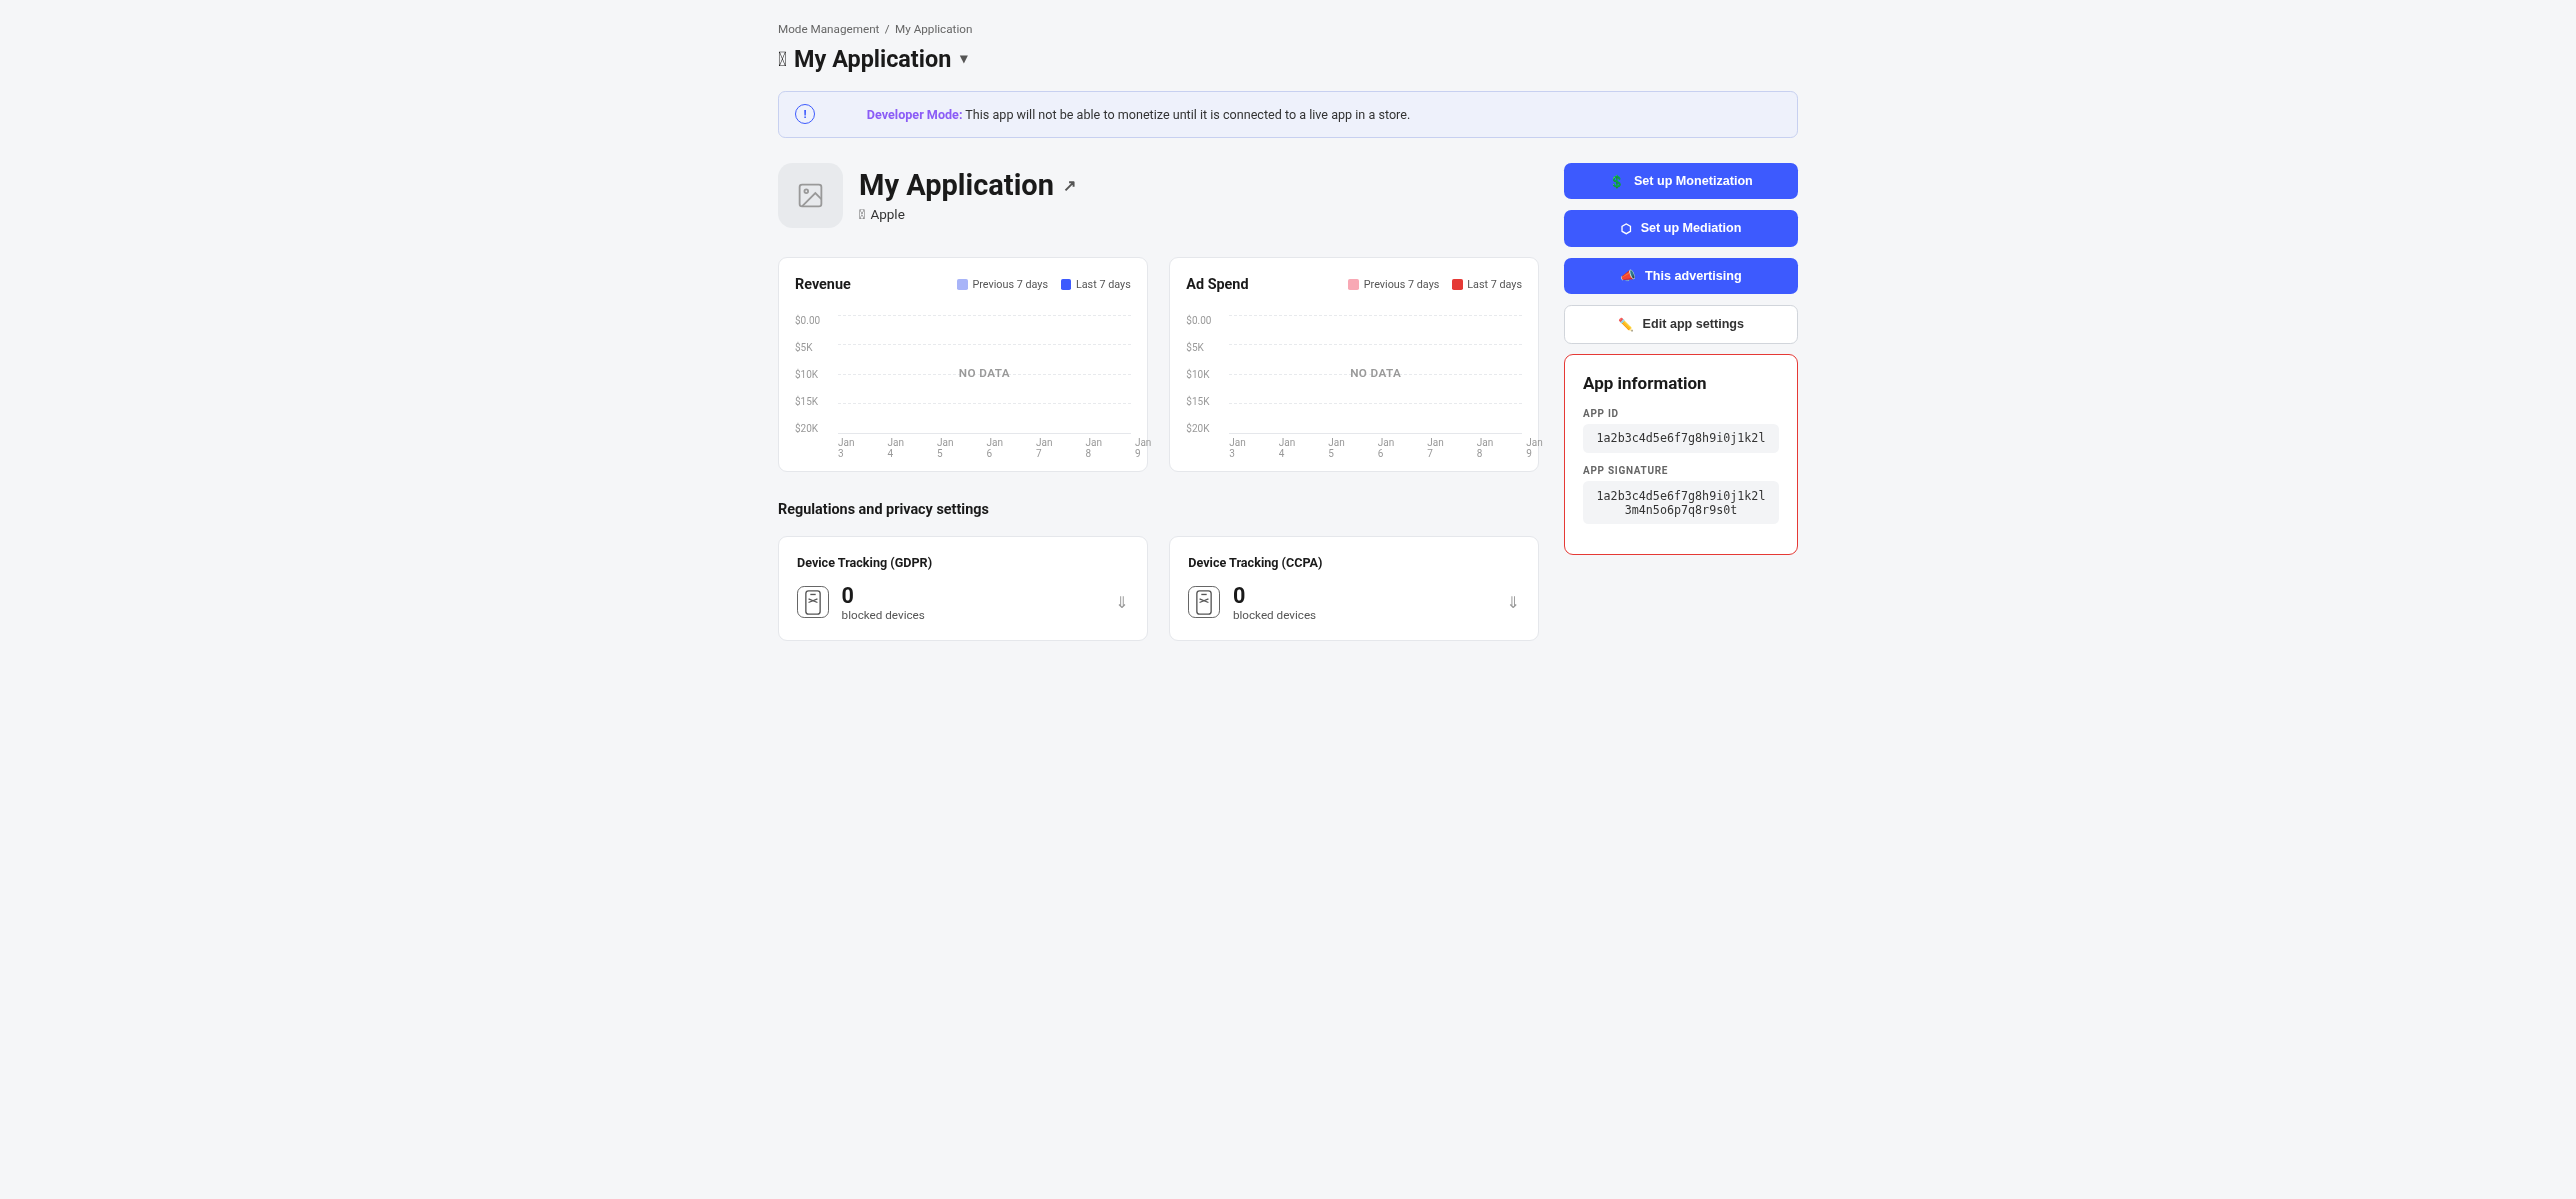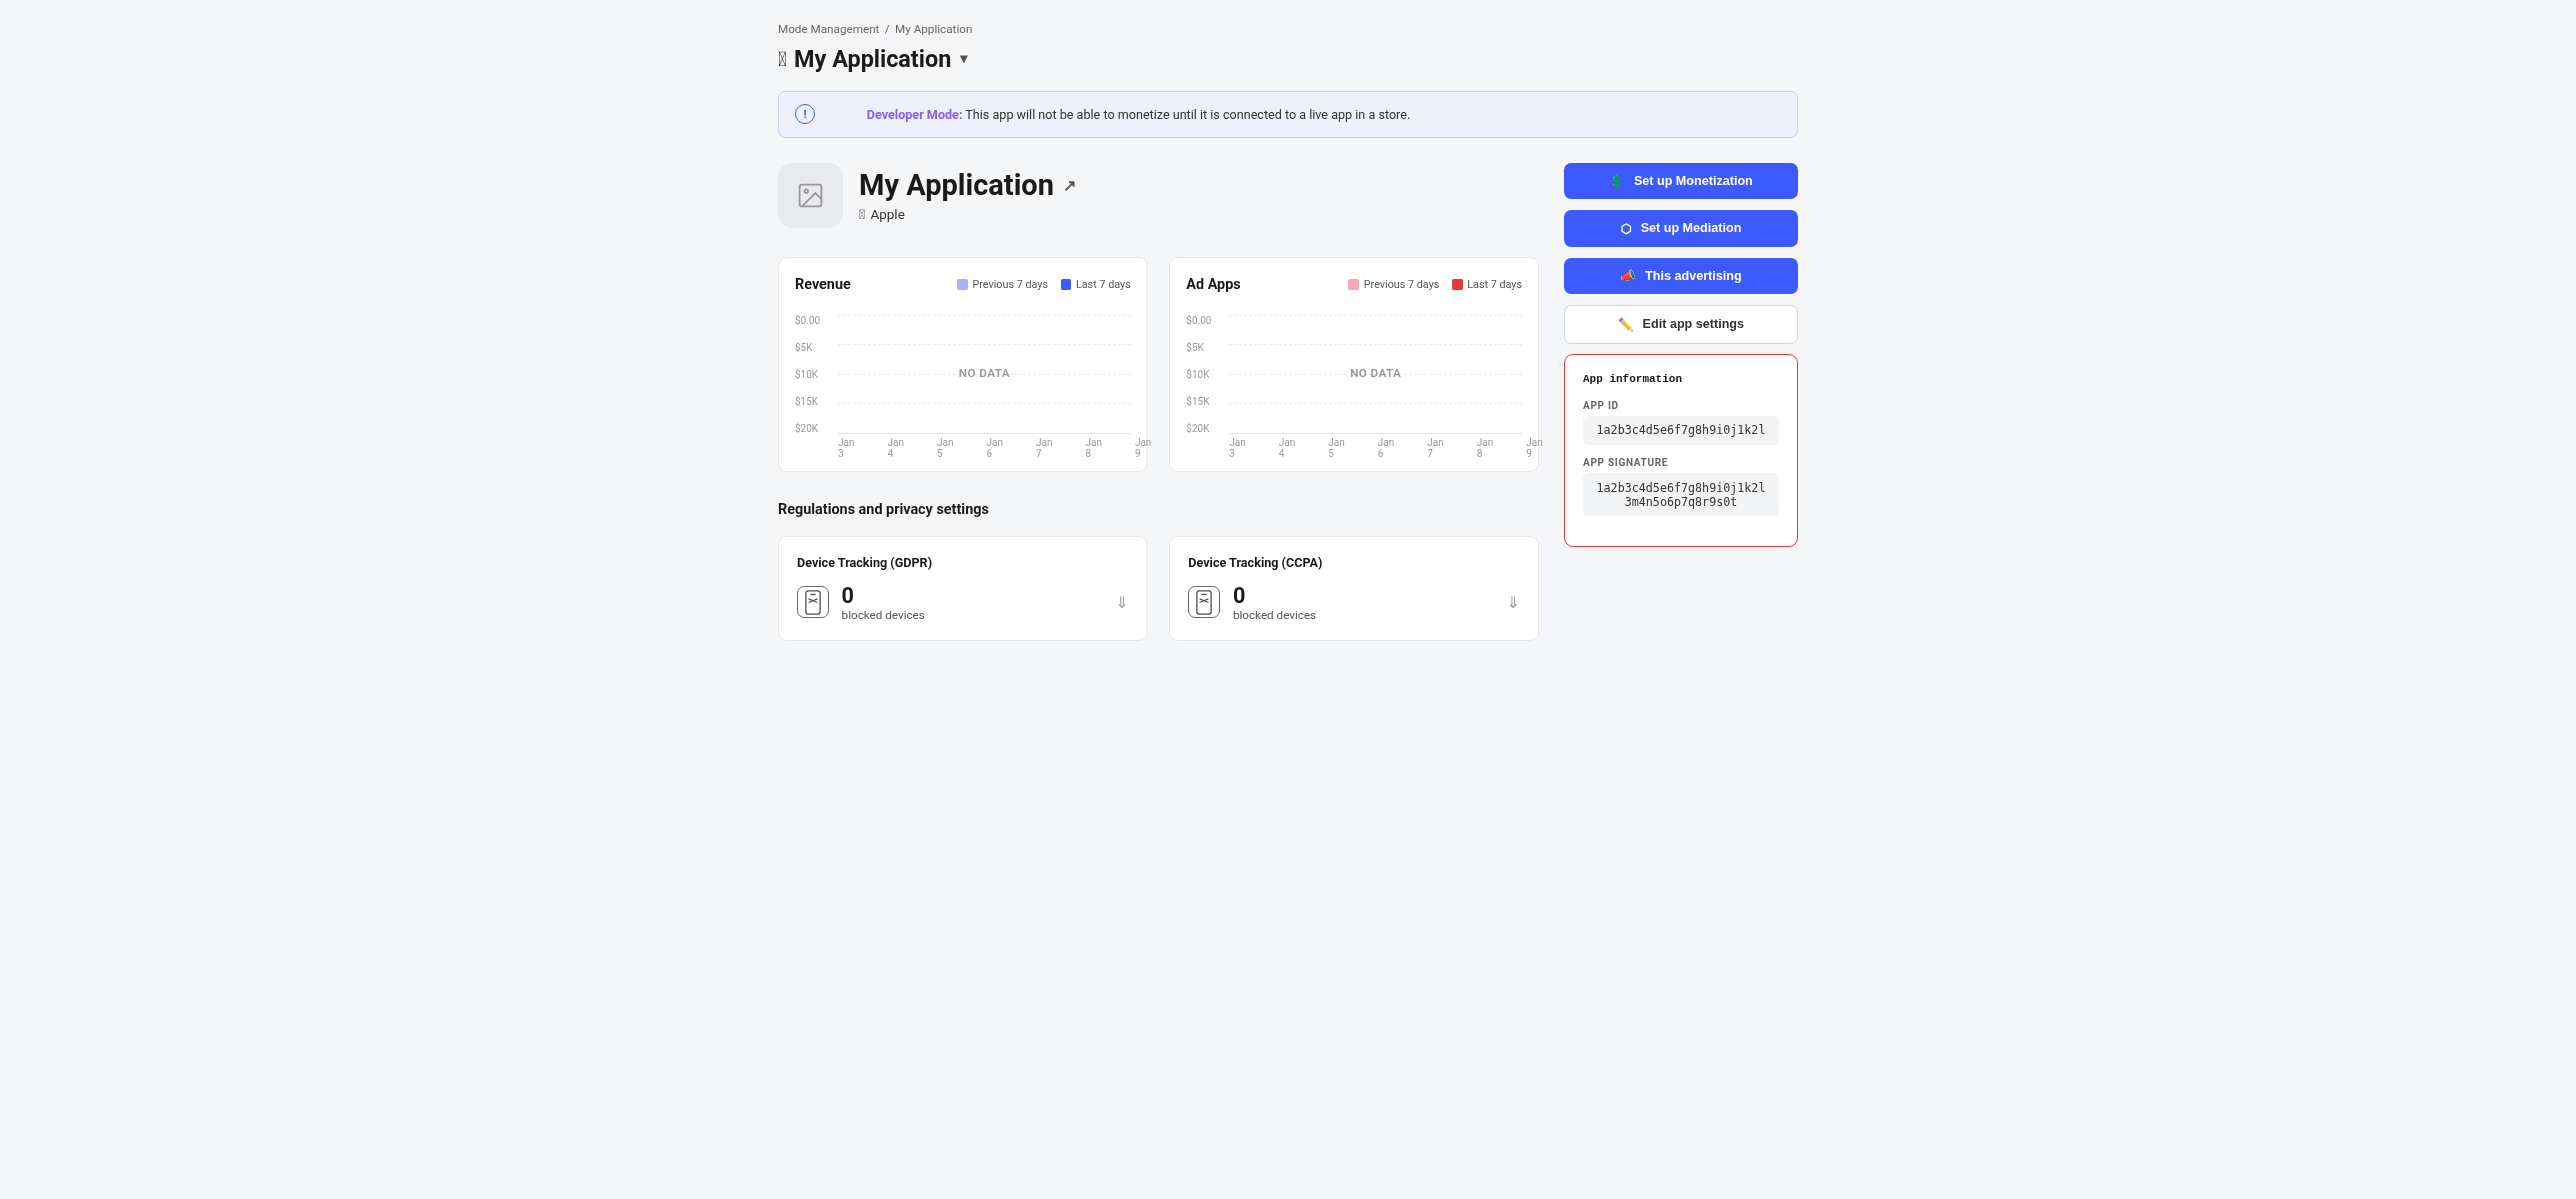--- a/index.html
+++ b/index.html
@@ -45,21 +45,21 @@
     .coppa-text { font-size: 11.7px; color: #333; line-height: 1.5; }
     .tracking-content { display: flex; align-items: center; gap: 12.6px; }
     .phone-icon { width: 32px; height: 32px; border: 1.8px solid #666; border-radius: 7.2px; display: flex; align-items: center; justify-content: center; flex-shrink: 0; font-size: 16px; }
     .tracking-count { font-size: 21.6px; font-weight: 700; }
     .tracking-label { font-size: 11.7px; color: #555; }
     .download-icon { margin-left: auto; color: #999; font-size: 16px; cursor: pointer; }
     
     .btn-primary { background: #3d5afe; color: #fff; border: none; border-radius: 7.2px; padding: 10.8px 16px; font-size: 12.6px; font-weight: 600; cursor: pointer; display: flex; align-items: center; gap: 9px; width: 100%; justify-content: center; }
     .btn-secondary { background: #fff; color: #333; border: 0.9px solid #d1d5db; border-radius: 7.2px; padding: 10.8px 16px; font-size: 12.6px; font-weight: 600; cursor: pointer; display: flex; align-items: center; gap: 9px; width: 100%; justify-content: center; }
     .app-info-card { background: #fff; border: 1.8px solid #e53935; border-radius: 9px; padding: 18px; }
-    .app-info-title { font-size: 11px; font-weight: 700; margin-bottom: 14.4px; font-family: Liberation Mono, monospace; }
+    .app-info-title { font-size: 17px; font-weight: 700; margin-bottom: 14.4px; }
     .app-info-field { margin-bottom: 12.6px; }
     .app-info-label { font-size: 10px; font-weight: 700; color: #666; letter-spacing: 0.7px; text-transform: uppercase; margin-bottom: 5.4px; }
     .app-info-value { background: #f3f4f6; border-radius: 5.4px; padding: 7.2px 10.8px; font-size: 11.7px; color: #333; font-family: monospace; word-break: break-all; text-align: center; }
   </style>
 </head>
 <body>
 
 <div class="page">
 
   <div class="breadcrumb">
@@ -145,21 +145,21 @@
                 <span>Jan 6</span>
                 <span>Jan 7</span>
                 <span>Jan 8</span>
                 <span>Jan 9</span>
             </div>
           </div>
         </div>
 
         <div class="chart-card">
           <div class="chart-header">
-            <span class="chart-title">Ad Apps</span>
+            <span class="chart-title">Ad Spend</span>
             <div class="chart-legend">
               <div class="legend-item">
                 <div class="legend-dot" style="background:#f8a8b4;"></div>
                 <span>Previous 7 days</span>
               </div>
               <div class="legend-item">
                 <div class="legend-dot" style="background:#e53935;"></div>
                 <span>Last 7 days</span>
               </div>
             </div>

